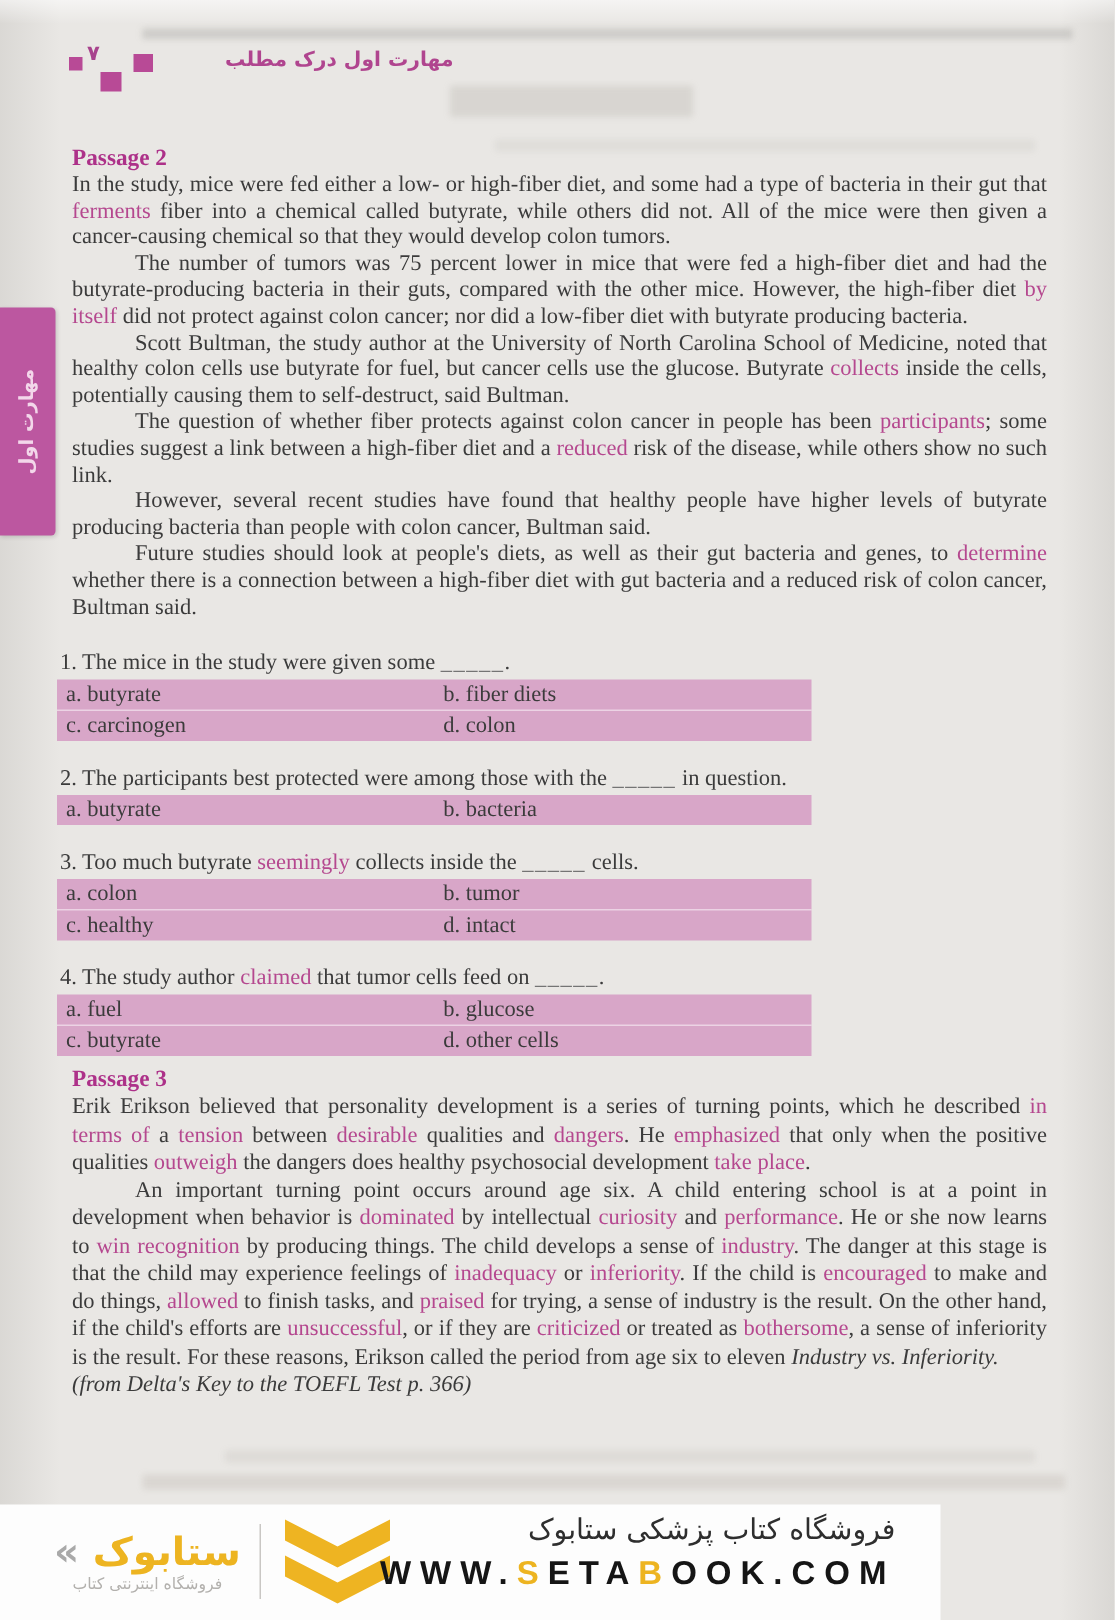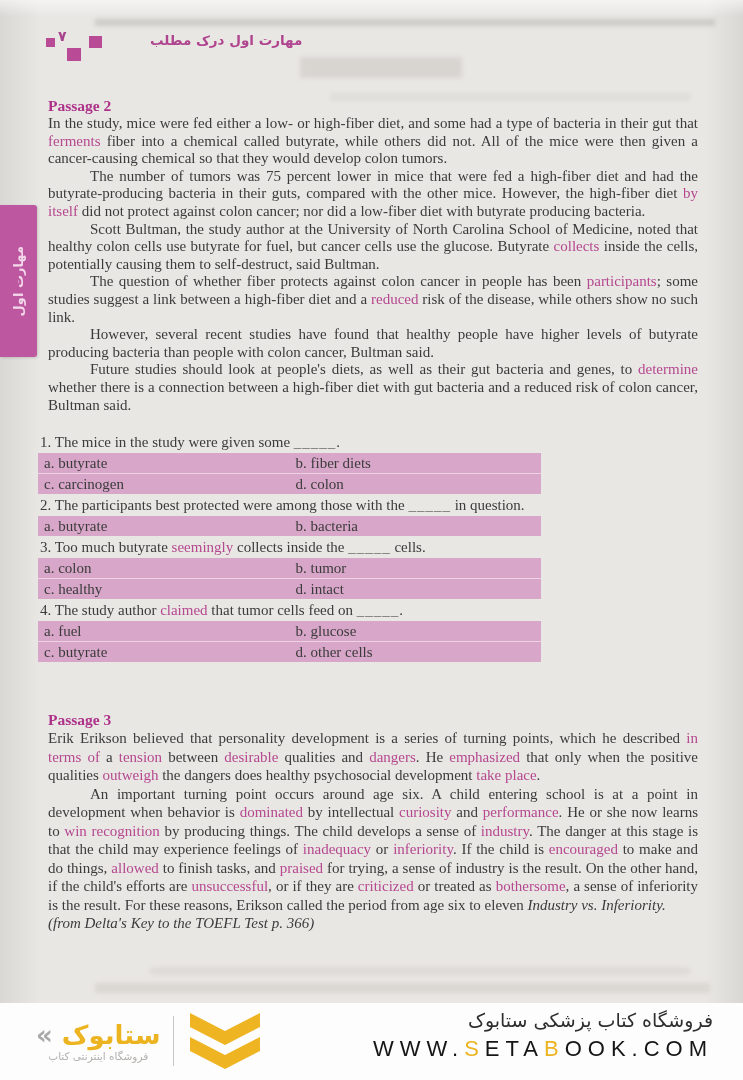--- a/index.html
+++ b/index.html
@@ -52,35 +52,35 @@
   .src{line-height:18.5px;}
   .s-k{color:#b5488f;}
   .s-i{font-style:italic;}
   .s-u{color:#6a6a6a;letter-spacing:1px;}
   .s-g{color:#edb421;}
   .s-d{color:#151515;}
   .s-gray{color:#a9a9a9;}
   
   .qblock{position:absolute;top:433px;left:38px;width:652px;font-size:15px;color:#3b3b3b;}
   .qtext{line-height:19px;padding-left:2px;}
-  .opts{background:#d8a6c8;width:503px;margin-top:1px;margin-bottom:2px;}
+  .opts{background:#d8a6c8;width:503px;margin-top:1px;margin-bottom:16px;}
   .orow{display:flex;line-height:20px;}
   .orow + .orow{border-top:1px solid rgba(255,255,255,0.5);}
   .opt{width:50%;padding-left:6px;box-sizing:border-box;}
   
-  .footer{position:absolute;left:0;top:1003px;width:743px;height:77px;background:#fdfdfd;}
+  .footer{position:absolute;left:0;top:1003px;width:627px;height:77px;background:#fdfdfd;}
   .logo{position:absolute;left:36px;top:8px;display:flex;align-items:center;}
   .wmcol{text-align:center;}
   .wm{font-family:"DejaVu Sans",sans-serif;font-weight:bold;font-size:26px;line-height:30px;}
   .logo-sub{font-family:"DejaVu Sans",sans-serif;font-size:10.5px;color:#b2b0ad;
     margin-top:0;direction:rtl;}
   .divline{width:1px;height:50px;background:#c9c7c4;margin:0 12px;}
   .rfoot{position:absolute;right:30px;top:6px;text-align:right;}
   .store-fa{font-family:"DejaVu Sans",sans-serif;font-size:19px;color:#2e2e2e;direction:rtl;}
-  .website{font-family:"Liberation Sans",sans-serif;font-size:22px;font-weight:normal;
+  .website{font-family:"Liberation Sans",sans-serif;font-size:22px;font-weight:bold;
     letter-spacing:6px;margin-top:5px;white-space:nowrap;}
 </style>
 </head>
 <body>
 
 <div class="page">
   <div class="topshade"></div>
 
   <div class="header">
     <span class="sq sq1"></span>

